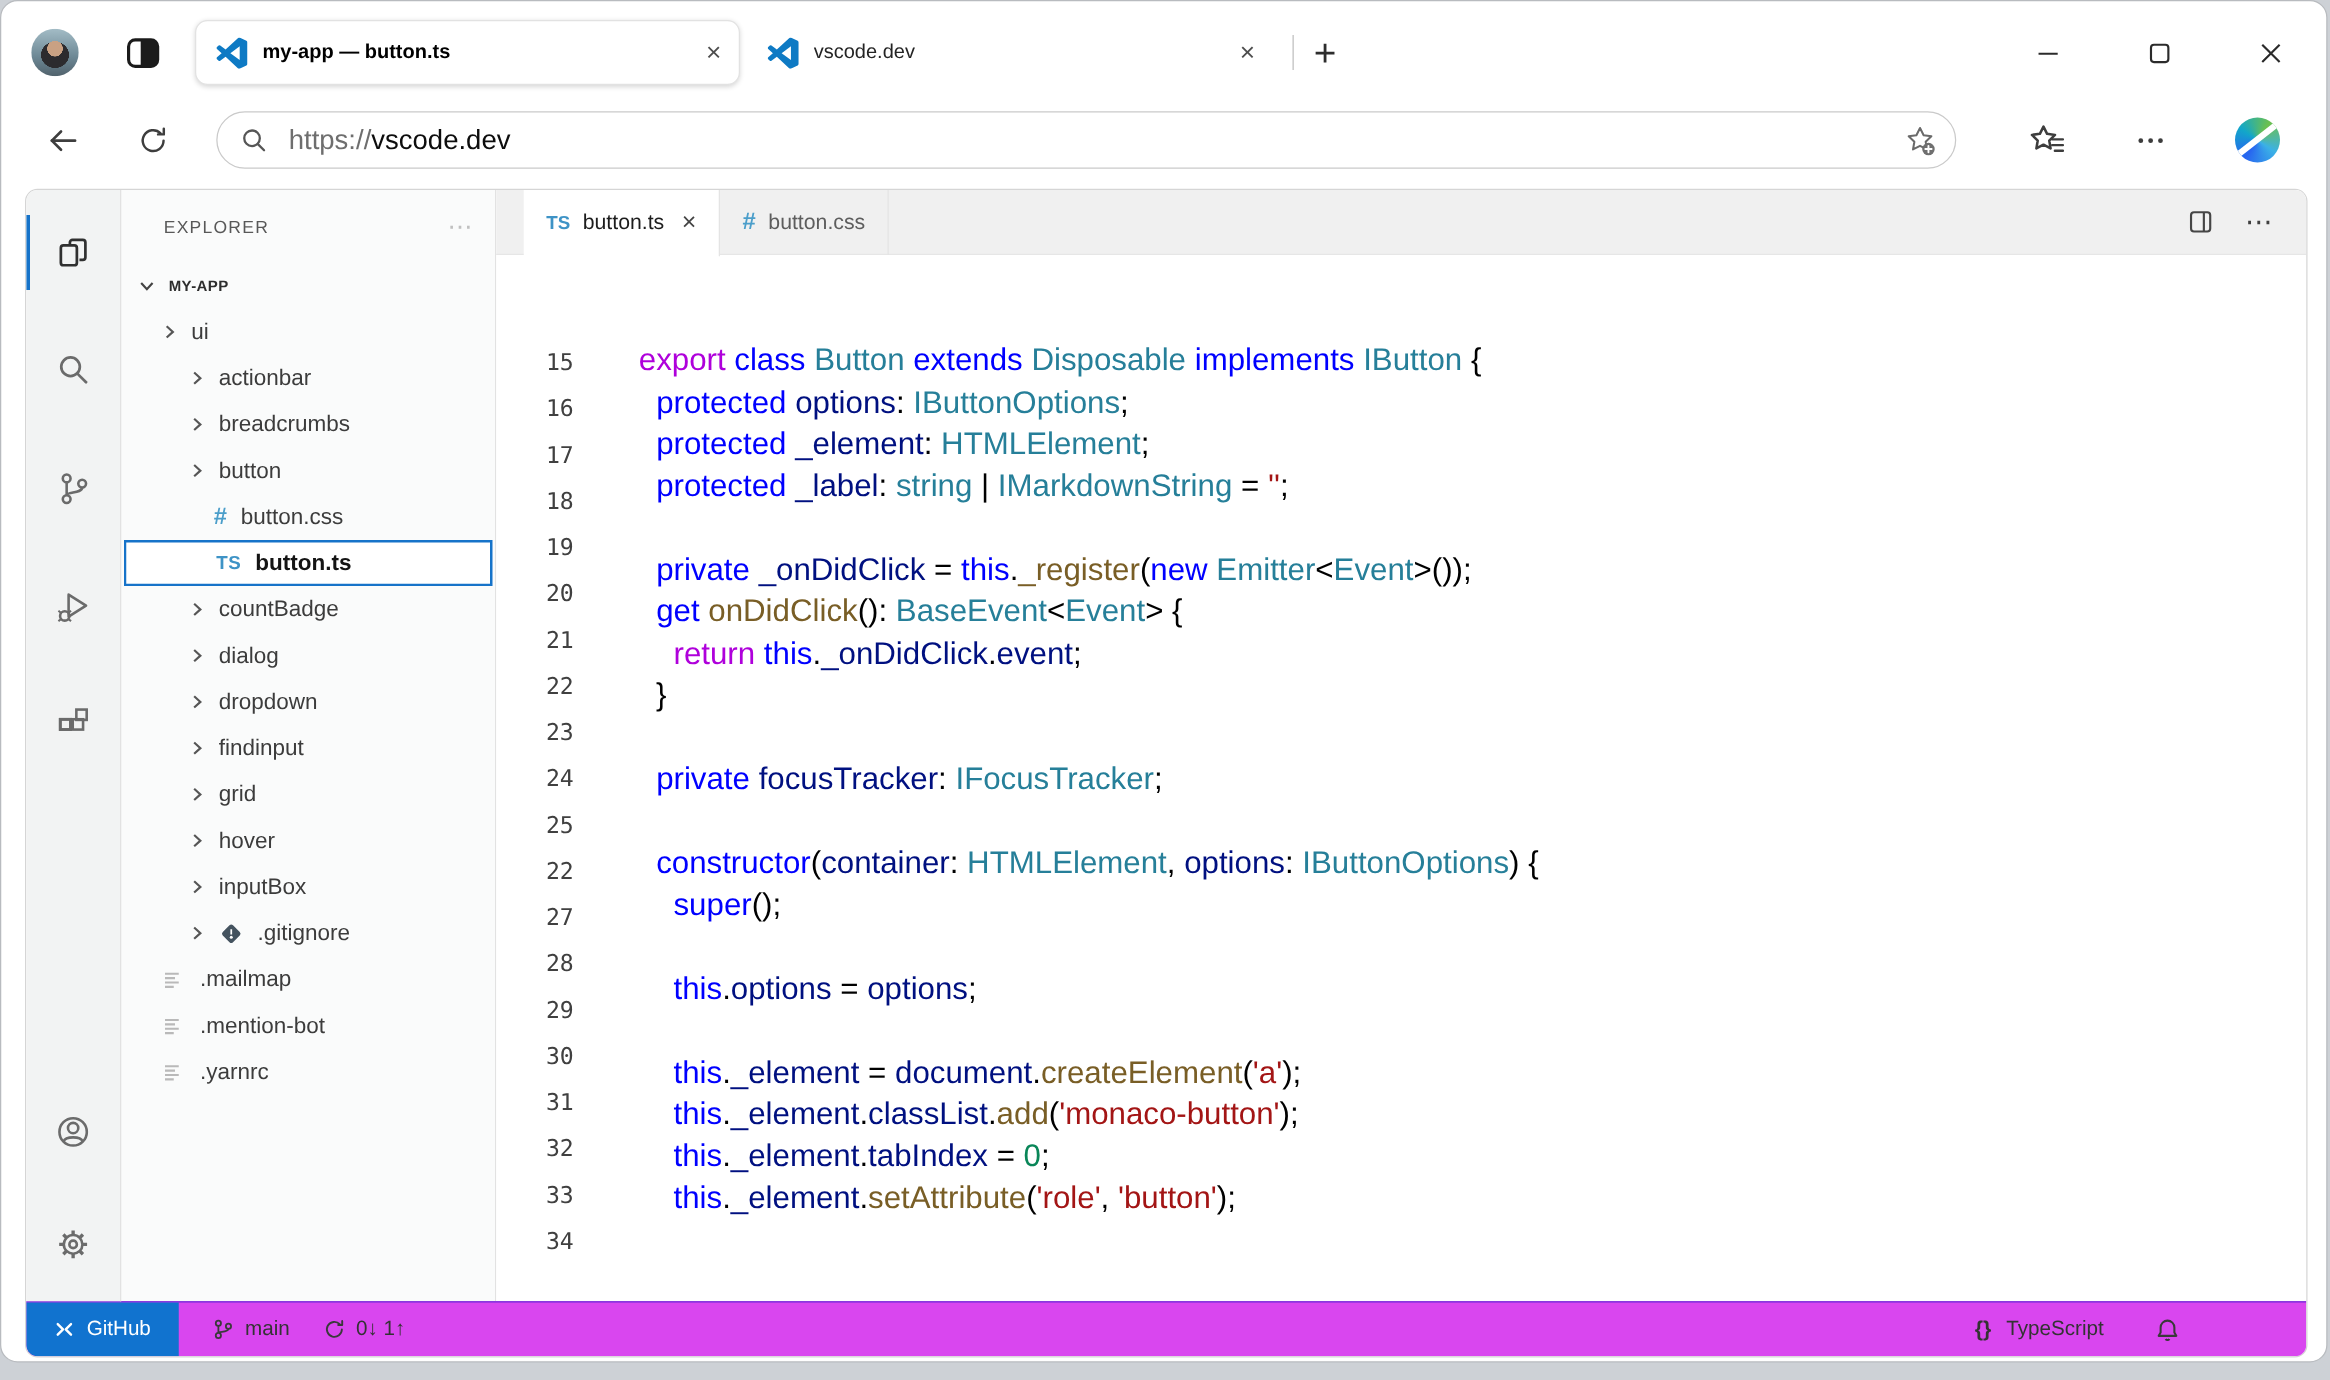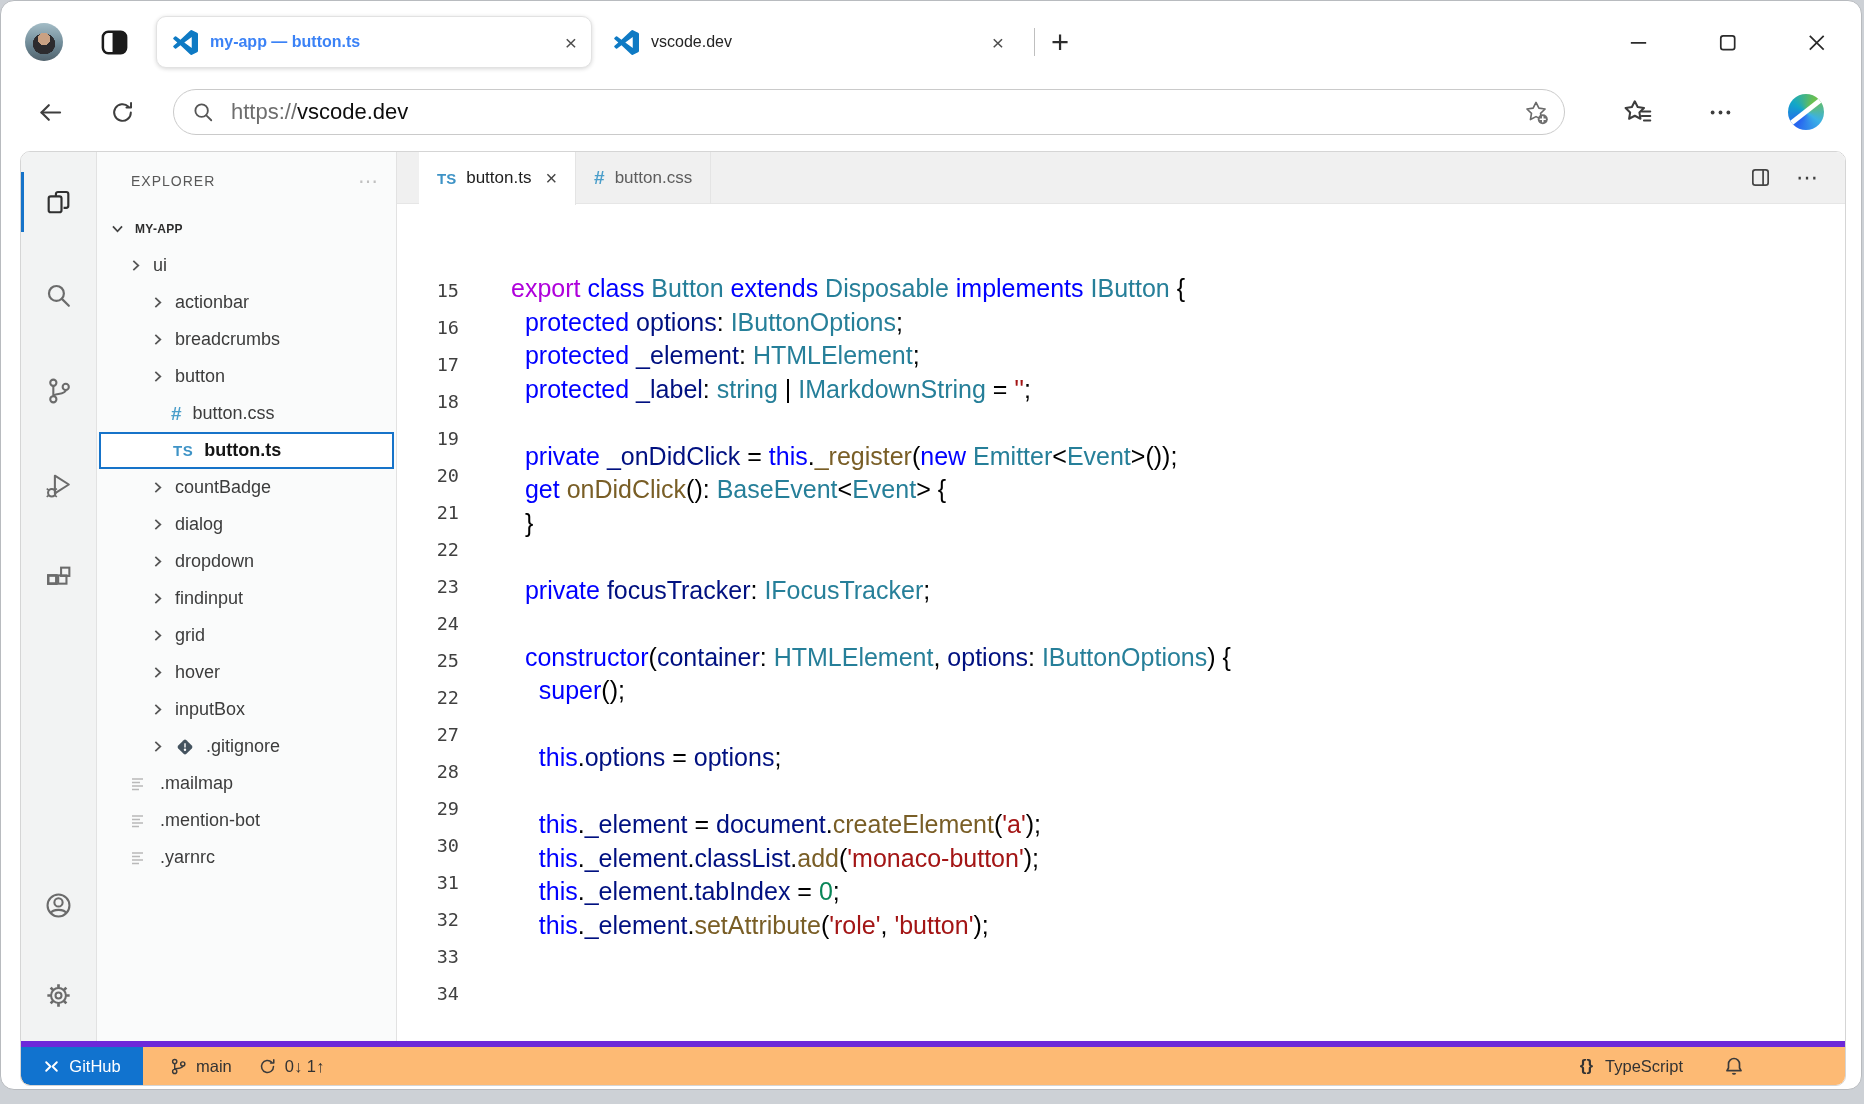--- a/index.html
+++ b/index.html
@@ -18,21 +18,21 @@
       radial-gradient(circle at 50% 42%, #c9a183 0 21%, rgba(0,0,0,0) 22%),
       radial-gradient(ellipse 62% 58% at 50% 55%, #2c2b2e 0 47%, rgba(0,0,0,0) 48%),
       linear-gradient(180deg,#a3bcc6 0%,#6c8794 60%,#51626c 100%);}
   .tabgroups{width:31px;height:31px;margin-right:26px;flex:none;}
   .btab{height:52px;border-radius:10px;display:flex;align-items:center;gap:12px;
     padding:0 14px 0 16px;flex:none;}
   .btab.active{width:436px;background:#fff;border:1px solid #e2e2e2;
     box-shadow:0 1px 4px rgba(0,0,0,.16);}
   .btab.inactive{width:420px;margin-left:6px;}
   .btab .vsc-logo{width:25px;height:25px;flex:none;}
-  .btab-title{flex:1;font-size:16px;font-weight:600;color:#3b82f6;white-space:nowrap;overflow:hidden;}
+  .btab-title{flex:1;font-size:16px;font-weight:600;color:#000000;white-space:nowrap;overflow:hidden;}
   .btab.inactive .btab-title{font-weight:400;color:#242424;}
   .tclose{font-size:21px;line-height:1;color:#4e4e4e;}
   .tab-sep{width:1px;height:28px;background:#bfbfbf;margin:0 10px 0 16px;}
   .newtab{font-size:31px;font-weight:300;color:#2d2d2d;line-height:1;margin-left:6px;}
   .win-controls{margin-left:auto;display:flex;align-items:center;gap:66px;}
   .win-controls svg{width:23px;height:23px;}
 
   
   .addr-row{height:74px;display:flex;align-items:center;padding-left:36px;}
   .nav-ic{flex:none;}
@@ -103,21 +103,21 @@
   .gutter{width:62px;text-align:right;flex:none;
     font-family:"DejaVu Sans Mono",monospace;font-size:18.5px;line-height:37px;color:#404040;}
   .codecol{margin-left:52px;font-family:Liberation Sans, sans-serif;font-size:25px;
     line-height:33.5px;flex:1;overflow:hidden;}
   .code-line{white-space:pre;height:33.5px;}
   .tk.p{color:#000000;} .tk.kc{color:#af00db;} .tk.kw{color:#0000ff;}
   .tk.ty{color:#267f99;} .tk.va{color:#001080;} .tk.fn{color:#795e26;}
   .tk.st{color:#a31515;} .tk.nu{color:#098658;}
 
   
-  .statusbar{height:44px;background:#fdba74;border-top:6px solid #6d28d9;display:flex;
+  .statusbar{height:44px;background:#d946ef;border-top:1px solid #6d28d9;display:flex;
     align-items:center;font-size:16.5px;color:#333;}
   .sb-remote{height:100%;width:122px;background:#1173cf;color:#fff;display:flex;align-items:center;
     justify-content:center;gap:9px;font-weight:500;border-bottom-left-radius:9px;}
   .sb-remote svg{width:17px;height:17px;}
   .sb-item{display:flex;align-items:center;gap:8px;margin-left:26px;}
   .sb-item svg{width:19px;height:19px;}
   .sb-right{margin-left:auto;display:flex;align-items:center;gap:12px;padding-right:100px;}
   .sb-brackets{font-weight:600;font-size:17px;}
   .sb-bell{margin-left:28px;}
   .sb-bell svg{width:22px;height:22px;}
@@ -430,20 +430,21 @@
               <div>34</div>
             </div>
           <div class="codecol" id="codecol">
               <div class="code-line"><span class="tk kc">export</span><span class="tk p"> </span><span class="tk kw">class</span><span class="tk p"> </span><span class="tk ty">Button</span><span class="tk p"> </span><span class="tk kw">extends</span><span class="tk p"> </span><span class="tk ty">Disposable</span><span class="tk p"> </span><span class="tk kw">implements</span><span class="tk p"> </span><span class="tk ty">IButton</span><span class="tk p"> {</span></div>
               <div class="code-line"><span class="tk p">  </span><span class="tk kw">protected</span><span class="tk p"> </span><span class="tk va">options</span><span class="tk p">: </span><span class="tk ty">IButtonOptions</span><span class="tk p">;</span></div>
               <div class="code-line"><span class="tk p">  </span><span class="tk kw">protected</span><span class="tk p"> </span><span class="tk va">_element</span><span class="tk p">: </span><span class="tk ty">HTMLElement</span><span class="tk p">;</span></div>
               <div class="code-line"><span class="tk p">  </span><span class="tk kw">protected</span><span class="tk p"> </span><span class="tk va">_label</span><span class="tk p">: </span><span class="tk ty">string</span><span class="tk p"> | </span><span class="tk ty">IMarkdownString</span><span class="tk p"> = </span><span class="tk st">''</span><span class="tk p">;</span></div>
               <div class="code-line">&nbsp;</div>
               <div class="code-line"><span class="tk p">  </span><span class="tk kw">private</span><span class="tk p"> </span><span class="tk va">_onDidClick</span><span class="tk p"> = </span><span class="tk kw">this</span><span class="tk p">.</span><span class="tk fn">_register</span><span class="tk p">(</span><span class="tk kw">new</span><span class="tk p"> </span><span class="tk ty">Emitter</span><span class="tk p">&lt;</span><span class="tk ty">Event</span><span class="tk p">&gt;());</span></div>
               <div class="code-line"><span class="tk p">  </span><span class="tk kw">get</span><span class="tk p"> </span><span class="tk fn">onDidClick</span><span class="tk p">(): </span><span class="tk ty">BaseEvent</span><span class="tk p">&lt;</span><span class="tk ty">Event</span><span class="tk p">&gt; {</span></div>
+              <div class="code-line"><span class="tk p">    </span><span class="tk kc">return</span><span class="tk p"> </span><span class="tk kw">this</span><span class="tk p">.</span><span class="tk va">_onDidClick</span><span class="tk p">.</span><span class="tk va">event</span><span class="tk p">;</span></div>
               <div class="code-line"><span class="tk p">  }</span></div>
               <div class="code-line">&nbsp;</div>
               <div class="code-line"><span class="tk p">  </span><span class="tk kw">private</span><span class="tk p"> </span><span class="tk va">focusTracker</span><span class="tk p">: </span><span class="tk ty">IFocusTracker</span><span class="tk p">;</span></div>
               <div class="code-line">&nbsp;</div>
               <div class="code-line"><span class="tk p">  </span><span class="tk kw">constructor</span><span class="tk p">(</span><span class="tk va">container</span><span class="tk p">: </span><span class="tk ty">HTMLElement</span><span class="tk p">, </span><span class="tk va">options</span><span class="tk p">: </span><span class="tk ty">IButtonOptions</span><span class="tk p">) {</span></div>
               <div class="code-line"><span class="tk p">    </span><span class="tk kw">super</span><span class="tk p">();</span></div>
               <div class="code-line">&nbsp;</div>
               <div class="code-line"><span class="tk p">    </span><span class="tk kw">this</span><span class="tk p">.</span><span class="tk va">options</span><span class="tk p"> = </span><span class="tk va">options</span><span class="tk p">;</span></div>
               <div class="code-line">&nbsp;</div>
               <div class="code-line"><span class="tk p">    </span><span class="tk kw">this</span><span class="tk p">.</span><span class="tk va">_element</span><span class="tk p"> = </span><span class="tk va">document</span><span class="tk p">.</span><span class="tk fn">createElement</span><span class="tk p">(</span><span class="tk st">'a'</span><span class="tk p">);</span></div>

